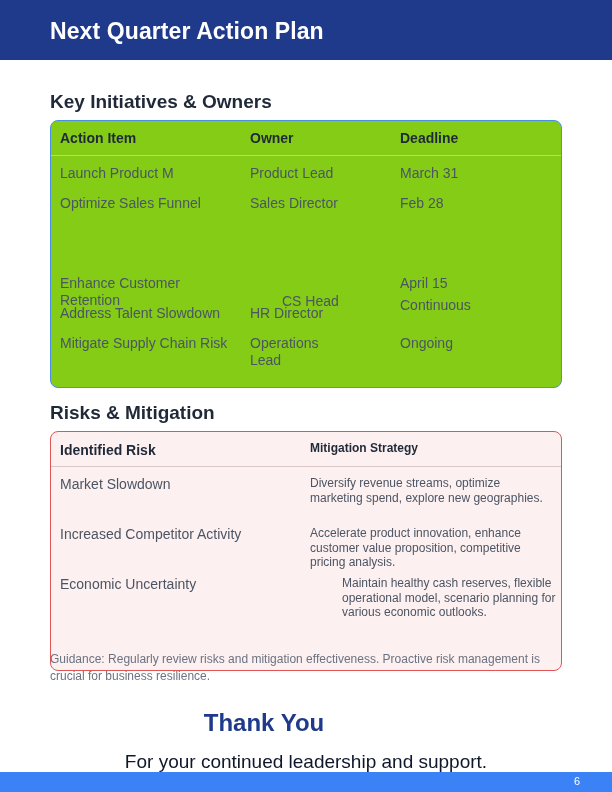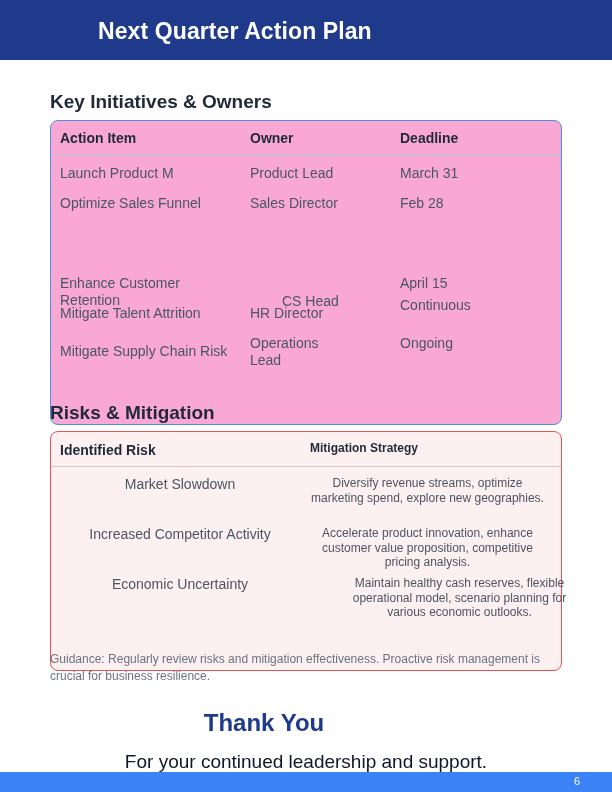--- a/index.html
+++ b/index.html
@@ -1,28 +1,28 @@
 <!DOCTYPE html>
 <html><head>
 <meta charset="utf-8">
 <style>
   * { box-sizing: border-box; margin: 0; padding: 0; }
   html, body { width: 612px; height: 792px; background: #ffffff; overflow: hidden; }
   body { position: relative; font-family: "Liberation Sans", "DejaVu Sans", sans-serif; color: #1f2937; }
 
   .header-bar { position: absolute; left: 0; top: 0; width: 612px; height: 60px; background: #1f3a8a; }
-  .header-title { position: absolute; left: 50px; top: 18px; font-size: 23px; font-weight: bold; color: #ffffff; letter-spacing: 0.1px; margin-left: 48px; }
+  .header-title { position: absolute; left: 50px; top: 18px; font-size: 23px; font-weight: bold; color: #ffffff; letter-spacing: 0.1px; }
 
   .section-title { position: absolute; left: 50px; font-size: 19px; font-weight: bold; color: #1f2937; }
   #sec1-title { top: 91px; }
   #sec2-title { top: 402px; }
 
   .panel { position: absolute; left: 50px; width: 512px; border-radius: 8px; }
-  .panel-blue { top: 120px; height: 305px; background: #f9a8d4; border: 1px solid #4a90e2; }
-  .panel-red { top: 431px; height: 240px; background: #fdf0f0; border: 1px solid #e05555; text-align: center; }
+  .panel-blue { top: 120px; height: 268px; background: #84cc16; border: 1px solid #4a90e2; }
+  .panel-red { top: 431px; height: 240px; background: #fdf0f0; border: 1px solid #e05555; }
 
   .th-row { position: absolute; left: 0; right: 0; top: 0; height: 35px; border-bottom: 1px solid #b8c8da; }
   .panel-red .th-row { border-bottom-color: #d9c7c9; }
   .th { position: absolute; top: 9px; font-size: 14px; font-weight: bold; color: #1f2937; }
   .th-small { font-size: 12px; top: 9px; }
 
   .cell { position: absolute; font-size: 14px; color: #4b5563; line-height: 17px; }
   .cell-small { font-size: 12px; line-height: 14.6px; color: #4b5563; }
 
   .guidance { position: absolute; left: 50px; top: 651px; width: 515px; font-size: 12px; line-height: 17px; color: #6b7280; }
@@ -58,26 +58,26 @@
     <div class="cell" style="left:9px; top:74px; width:185px;">Optimize Sales Funnel</div>
     <div class="cell" style="left:199px; top:74px; width:110px;">Sales Director</div>
     <div class="cell" style="left:349px; top:74px;">Feb 28</div>
   </div>
   <div>
     <div class="cell" style="left:9px; top:154px; width:150px;">Enhance Customer Retention</div>
     <div class="cell" style="left:199px; top:172px; width:110px;margin-left:32px;">CS Head</div>
     <div class="cell" style="left:349px; top:154px;">April 15</div>
   </div>
   <div>
-    <div class="cell" style="left:9px; top:184px; width:185px;">Mitigate Talent Attrition</div>
+    <div class="cell" style="left:9px; top:184px; width:185px;">Address Talent Slowdown</div>
     <div class="cell" style="left:199px; top:184px; width:110px;">HR Director</div>
     <div class="cell" style="left:349px; top:176px;">Continuous</div>
   </div>
   <div>
-    <div class="cell" style="left:9px; top:214px; width:190px;margin-top:8px;">Mitigate Supply Chain Risk</div>
+    <div class="cell" style="left:9px; top:214px; width:190px;">Mitigate Supply Chain Risk</div>
     <div class="cell" style="left:199px; top:214px; width:80px;">Operations Lead</div>
     <div class="cell" style="left:349px; top:214px;">Ongoing</div>
   </div>
 </div>
 
 <div class="section-title" id="sec2-title">Risks &amp; Mitigation</div>
 
 <div class="panel panel-red">
   <div class="th-row">
     <div class="th" style="left:9px; top:10px;">Identified Risk</div>

